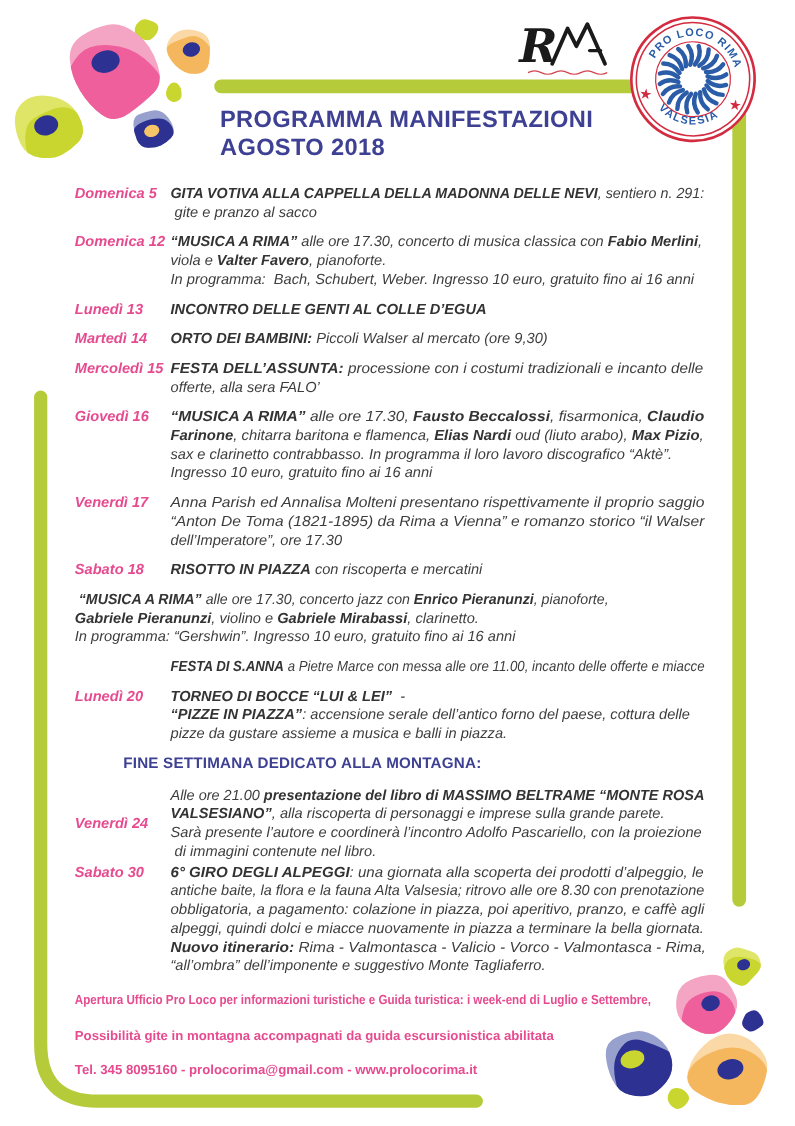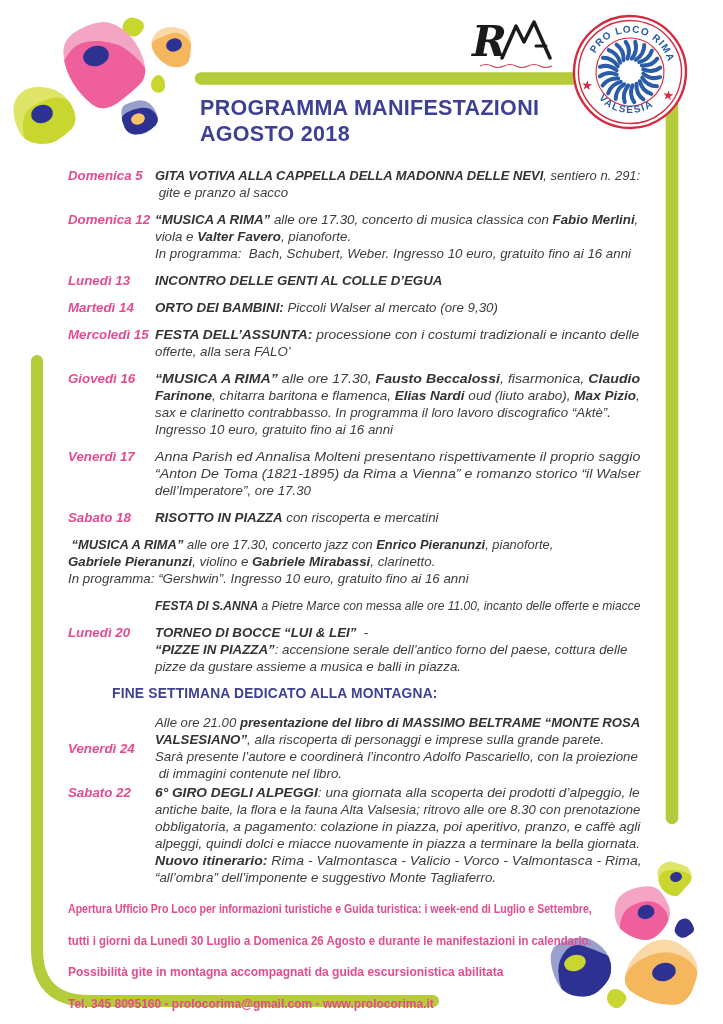--- a/index.html
+++ b/index.html
@@ -268,32 +268,31 @@
         <div class="event">
           <div class="date">Venerdì 24</div>
           <div class="content">
             <div class="ln"><span style="transform-origin: left bottom; transform: scaleX(0.9898);"><span>Alle ore 21.00 </span><b>presentazione del libro di MASSIMO BELTRAME “MONTE ROSA</b></span></div>
             <div class="ln"><span><b>VALSESIANO”</b><span>, alla riscoperta di personaggi e imprese sulla grande parete.</span></span></div>
             <div class="ln"><span><span>Sarà presente l’autore e coordinerà l’incontro Adolfo Pascariello, con la proiezione</span></span></div>
             <div class="ln"><span><span> di immagini contenute nel libro.</span></span></div>
           </div>
         </div>
         <div class="event">
-          <div class="date">Sabato 22</div>
+          <div class="date">Sabato 30</div>
           <div class="content">
             <div class="ln"><span style="transform-origin: left bottom; transform: scaleX(1.0319);"><b>6° GIRO DEGLI ALPEGGI</b><span>: una giornata alla scoperta dei prodotti d’alpeggio, le</span></span></div>
             <div class="ln"><span style="transform-origin: left bottom; transform: scaleX(0.9878);"><span>antiche baite, la flora e la fauna Alta Valsesia; ritrovo alle ore 8.30 con prenotazione</span></span></div>
             <div class="ln"><span style="transform-origin: left bottom; transform: scaleX(1.0275);"><span>obbligatoria, a pagamento: colazione in piazza, poi aperitivo, pranzo, e caffè agli</span></span></div>
             <div class="ln"><span style="transform-origin: left bottom; transform: scaleX(1.0125);"><span>alpeggi, quindi dolci e miacce nuovamente in piazza a terminare la bella giornata.</span></span></div>
             <div class="ln"><span style="transform-origin: left bottom; transform: scaleX(1.0566);"><b>Nuovo itinerario:</b><span> Rima - Valmontasca - Valicio - Vorco - Valmontasca - Rima,</span></span></div>
             <div class="ln"><span><span>“all’ombra” dell’imponente e suggestivo Monte Tagliaferro.</span></span></div>
           </div>
         </div>
       </div>
     <div id="footer" class="footer">
         <div class="ln"><span style="transform-origin: left bottom; transform: scaleX(0.8807);">Apertura Ufficio Pro Loco per informazioni turistiche e Guida turistica: i week-end di Luglio e Settembre,</span></div>
-        <div class="ln"><span style="transform-origin: left bottom; transform: scaleX(0.9493);">tutti i giorni da Lunedì 30 Luglio a Domenica 26 Agosto e durante le manifestazioni in calendario.</span></div>
         <div class="ln"><span>Possibilità gite in montagna accompagnati da guida escursionistica abilitata</span></div>
         <div class="ln"><span>Tel. 345 8095160 - prolocorima@gmail.com - www.prolocorima.it</span></div>
       </div>
   </div>
 
 </div>
 
 </body></html>

